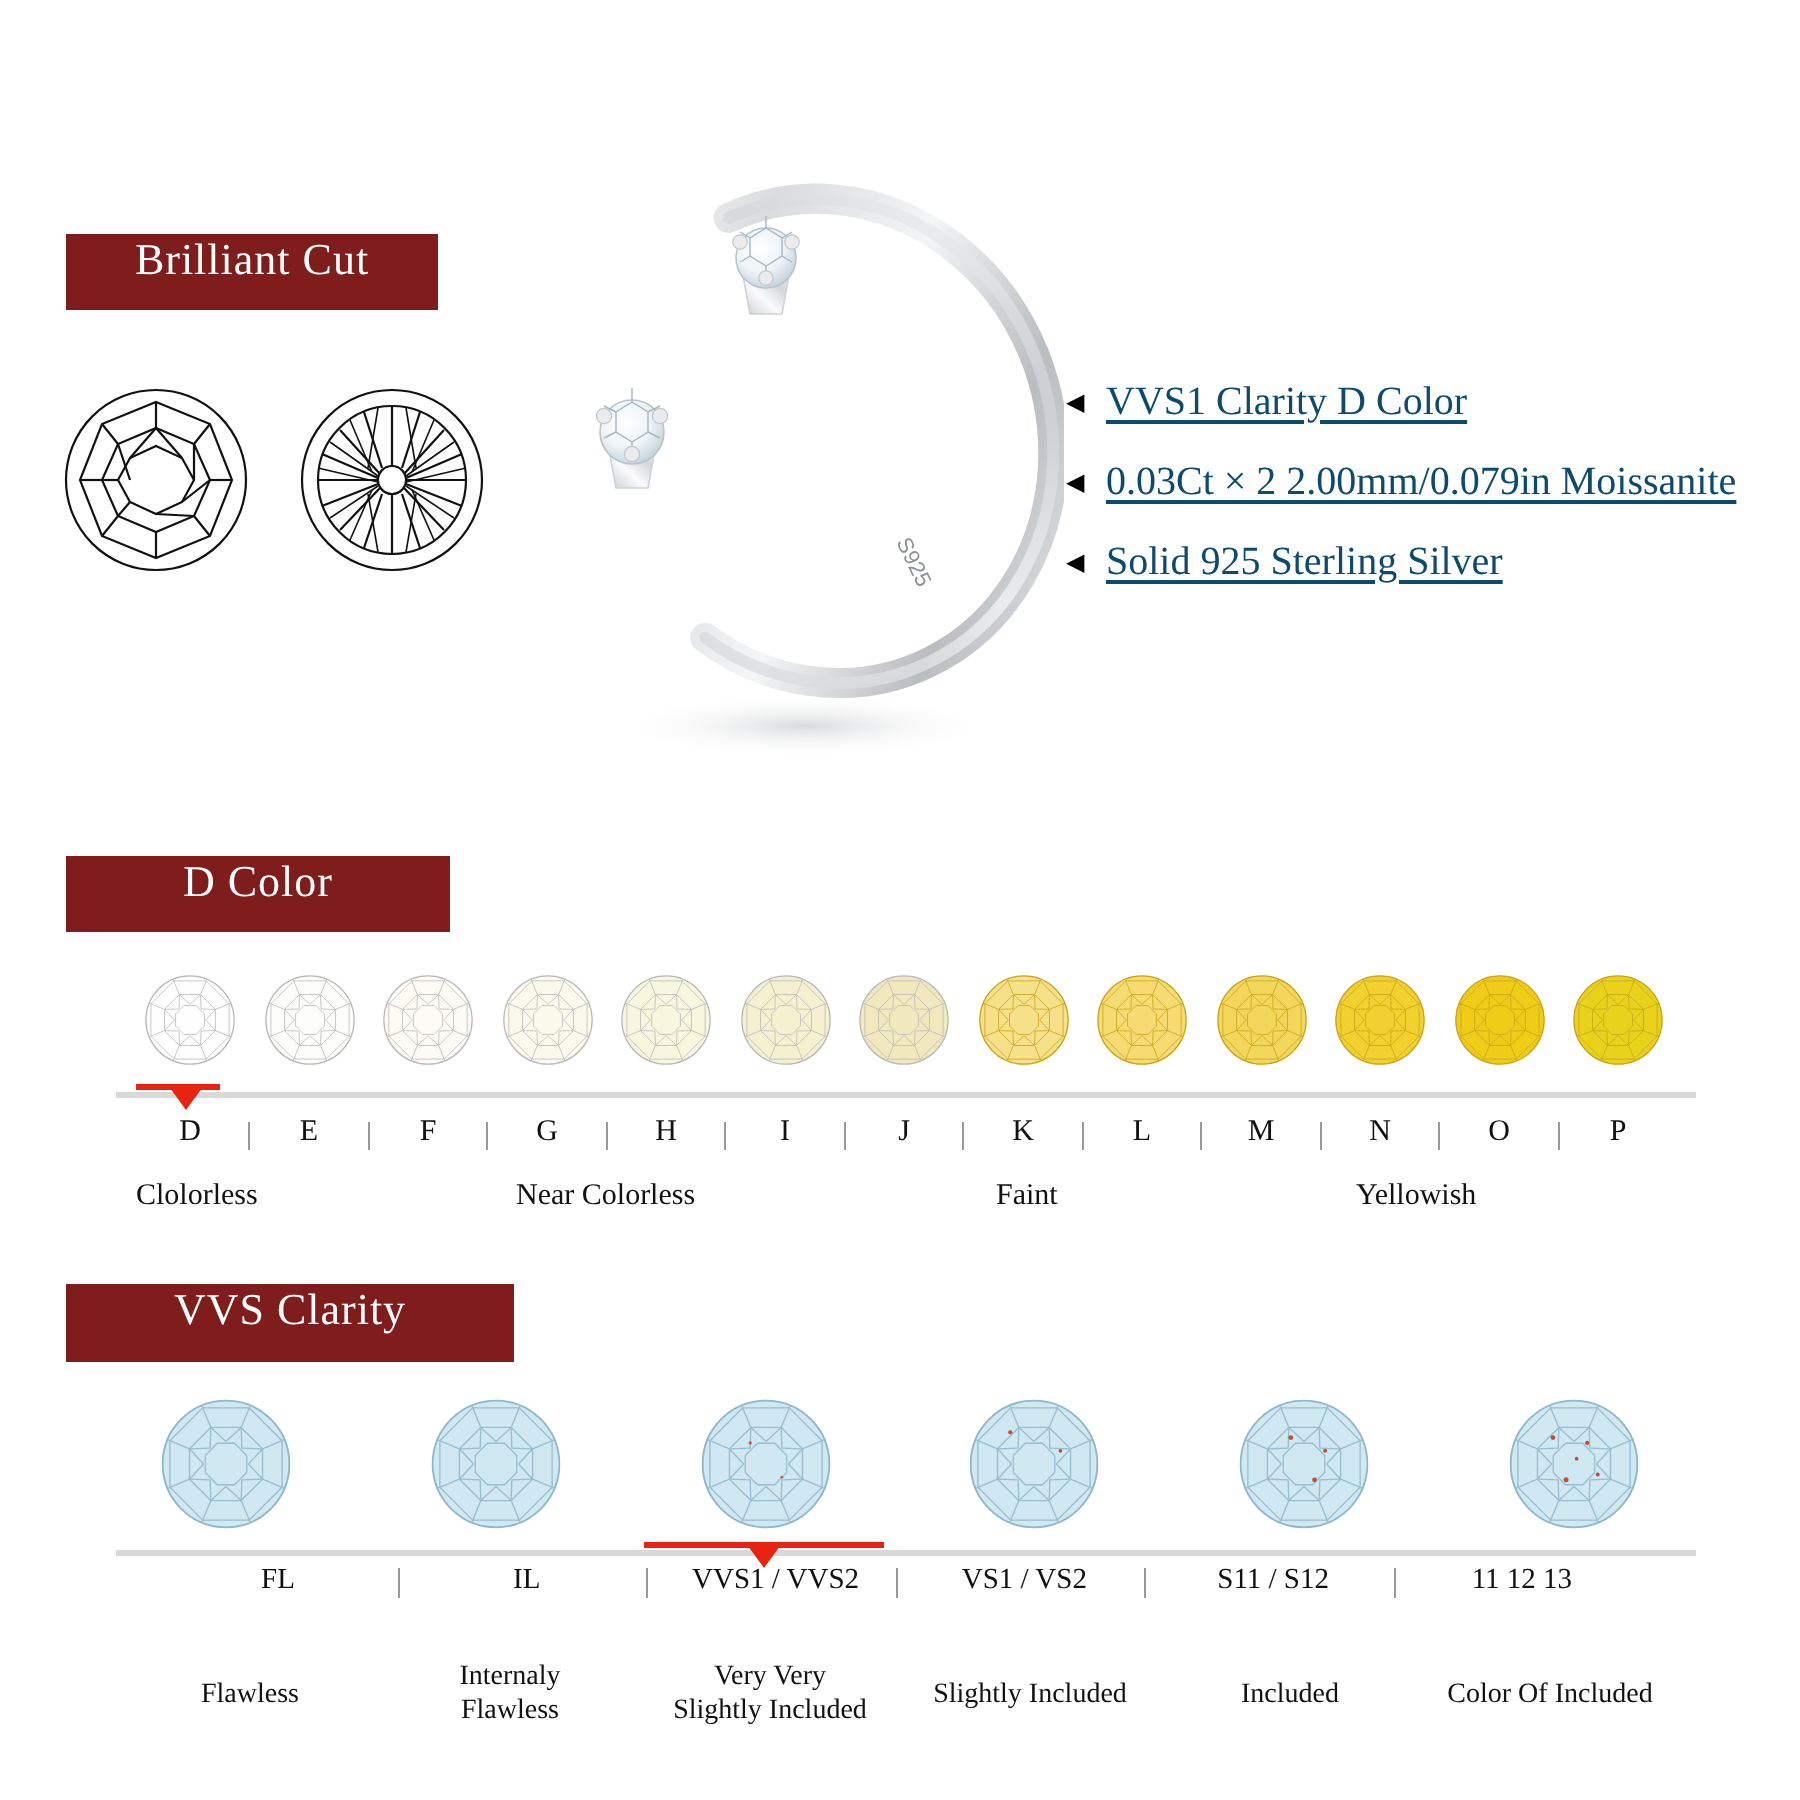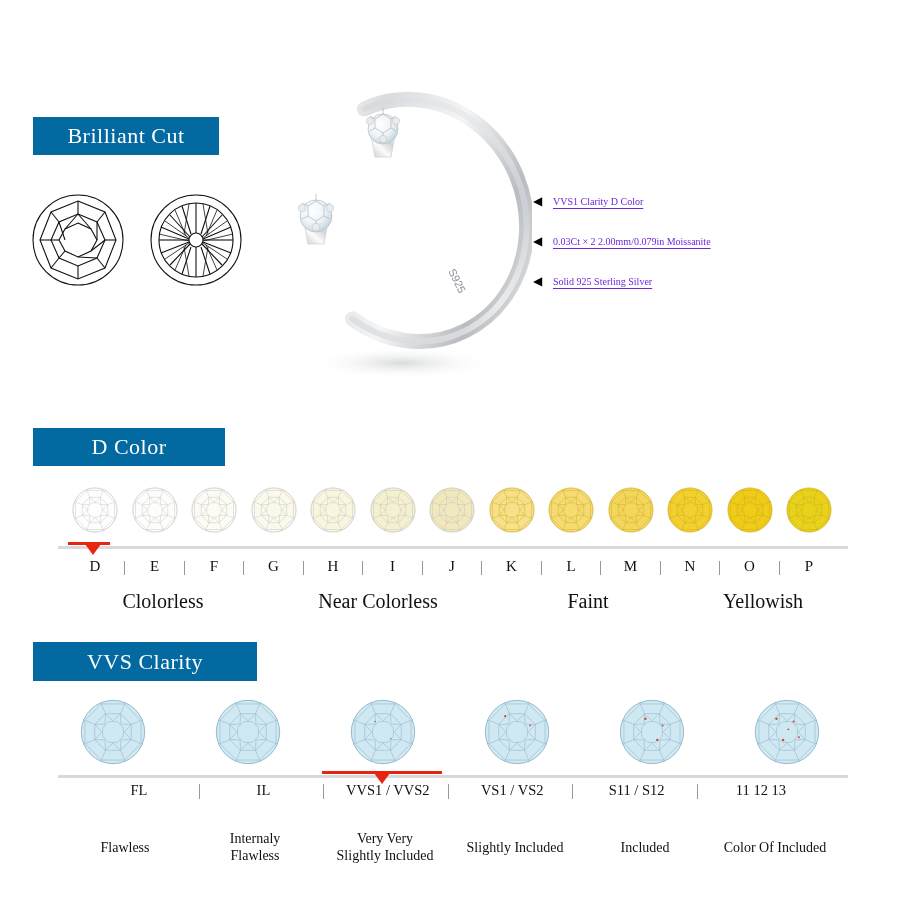--- a/index.html
+++ b/index.html
@@ -12,25 +12,24 @@
     height: 900px;
     position: relative;
     font-family: "Liberation Serif", serif;
     color: #111;
     overflow: hidden;
   }
 
   
   .chip {
     position: absolute;
-    background: #0369a1;
+    background: #7f1d1d;
     color: #fff;
     font-family: "Liberation Serif", serif;
     display: flex;
-    align-items: center;
     justify-content: center;
     letter-spacing: 0.5px;
   }
   #chip-brilliant { left: 33px; top: 117px; width: 186px; height: 38px; font-size: 22px; }
   #chip-dcolor    { left: 33px; top: 428px; width: 192px; height: 38px; font-size: 22px; }
   #chip-vvs       { left: 33px; top: 642px; width: 224px; height: 39px; font-size: 22px; }
 
   
   #cut-diagrams {
     position: absolute;
@@ -64,25 +63,25 @@
   }
   .spec-arrow {
     width: 14px;
     font-size: 12px;
     line-height: 1;
     color: #000;
     margin-right: 6px;
     text-align: left;
   }
   .spec-text {
-    font-size: 10px;
+    font-size: 20px;
     text-decoration: underline;
     text-underline-offset: 3px;
     white-space: nowrap;
-    color: #6d28d9;
+    color: #0c4a6e;
   }
 
   
   #color-section {
     position: absolute;
     left: 0;
     top: 470px;
     width: 900px;
     height: 160px;
   }
@@ -161,22 +160,22 @@
 
   #color-groups {
     position: absolute;
     left: 58px;
     top: 120px;
     width: 790px;
     height: 22px;
   }
   .group-label {
     position: absolute;
-    font-size: 20px;
-    text-align: center;
+    font-size: 15px;
+    text-align: left;
     color: #111;
   }
 
   
   #clarity-section {
     position: absolute;
     left: 0;
     top: 690px;
     width: 900px;
     height: 190px;

